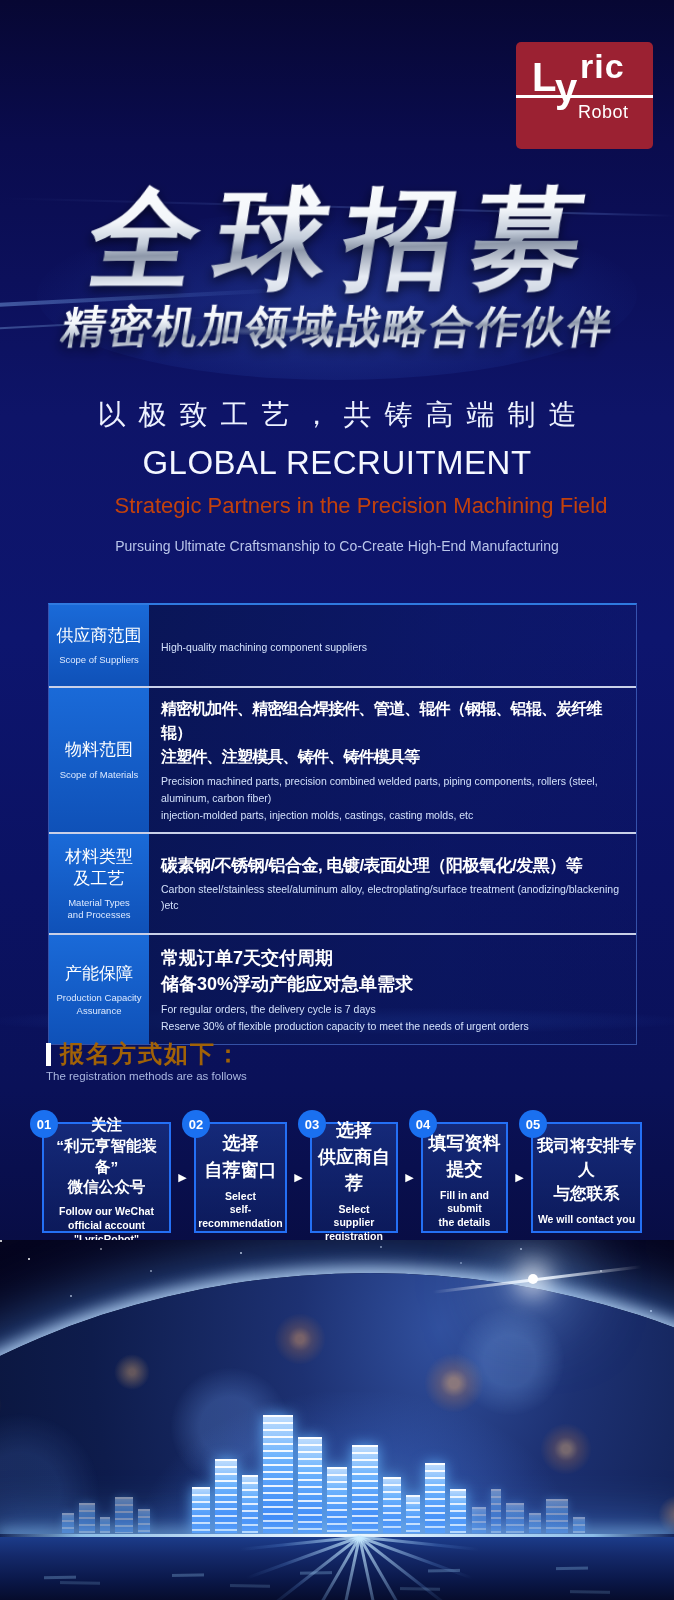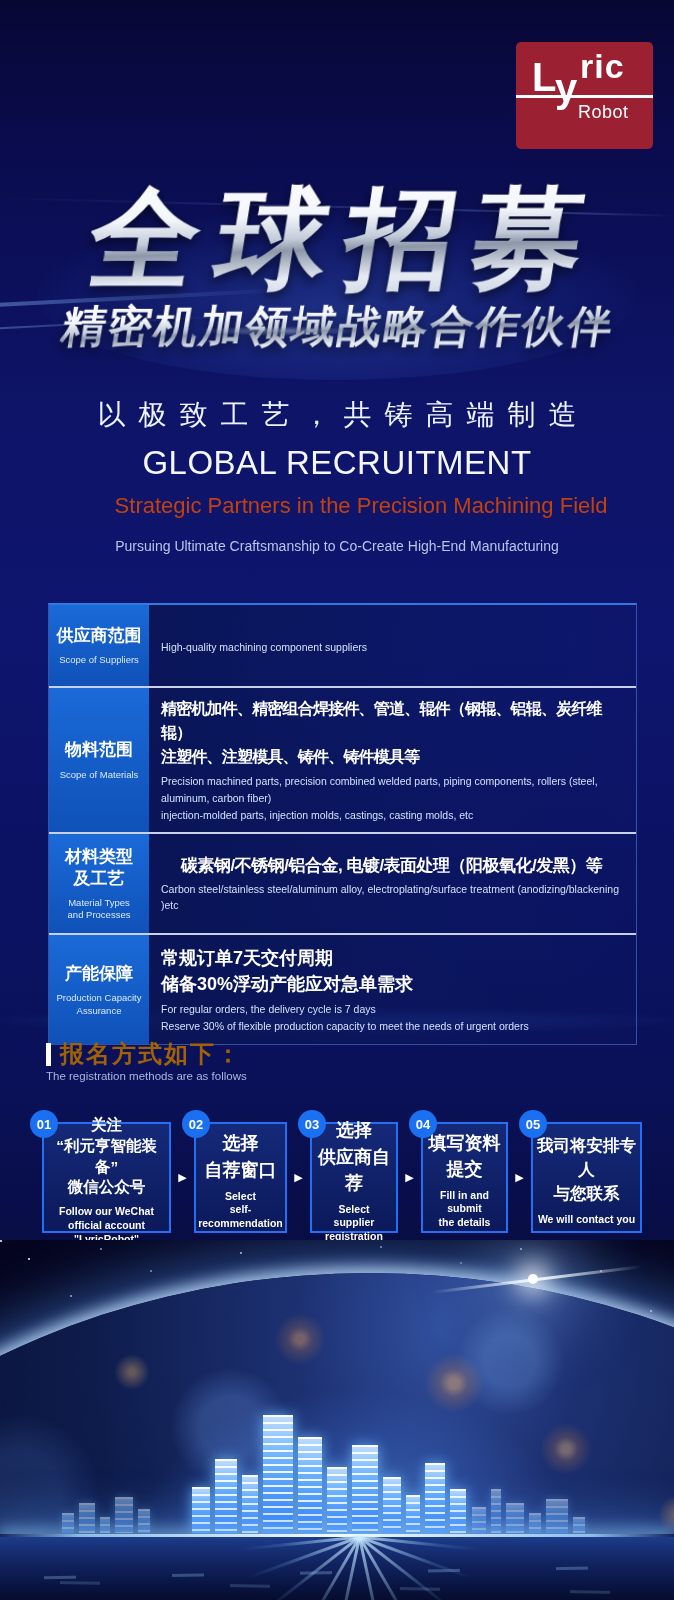--- a/index.html
+++ b/index.html
@@ -43,30 +43,30 @@
   .tagline span{display:inline-block;letter-spacing:13px;margin-right:-13px;}
   .en-title{left:0;top:444px;width:674px;text-align:center;color:#f4f7ff;font-size:33px;font-weight:500;letter-spacing:.5px;}
   .en-sub{left:0;top:493px;width:674px;text-align:center;color:#c2410c;font-size:22px;font-weight:400;padding-left:24px;}
   .en-tag{left:0;top:538px;width:674px;text-align:center;color:#b9c5ea;font-size:14px;font-weight:400;}
   
   .info-table{left:48px;top:603px;width:587px;border:1px solid rgba(95,145,240,.5);border-top:2px solid #2f7ae0;}
   .t-row{display:flex;border-bottom:2px solid rgba(235,242,255,.85);}
   .t-row:last-child{border-bottom:none;}
   .t-label{width:94px;flex:0 0 94px;display:flex;flex-direction:column;align-items:center;justify-content:center;
     text-align:center;padding:6px 3px;background:linear-gradient(180deg,#1a6ad8,#0f51b8);}
-  .t-label .zh{color:#fff;font-size:17px;font-weight:700;line-height:1.25;white-space:pre-line;}
+  .t-label .zh{color:#fff;font-size:17px;font-weight:400;line-height:1.25;white-space:pre-line;}
   .t-label .en{color:#dce9ff;font-size:9.5px;line-height:1.3;margin-top:8px;white-space:pre-line;}
   .t-content{flex:1;display:flex;flex-direction:column;justify-content:center;padding:9px 12px;
     background:linear-gradient(100deg,rgba(9,22,84,.85) 0%,rgba(11,26,96,.45) 60%,rgba(12,28,100,.15) 100%);}
   .t-content .zh{color:#fff;font-weight:700;white-space:pre-line;}
   .t-content .en{color:#d3e1fb;font-size:10.5px;line-height:1.6;margin-top:4px;white-space:pre-line;}
   .r1{min-height:81px;} .r2{min-height:112px;} .r3{min-height:99px;} .r4{min-height:109px;}
   .r1 .t-content .zh{font-size:19px;}
   .r2 .t-content .zh{font-size:16px;letter-spacing:-.8px;line-height:1.5;}
-  .r3 .t-content .zh{font-size:17px;letter-spacing:-.5px;margin-left:20px;}
+  .r3 .t-content .zh{font-size:17px;letter-spacing:-.5px;}
   .r4 .t-content .zh{font-size:18px;line-height:1.45;}
   
   .reg-head{left:46px;top:1038px;display:flex;align-items:center;gap:9px;}
   .reg-bar{width:5px;height:23px;background:#fff;}
   .reg-title{color:#a16207;font-size:24px;font-weight:700;letter-spacing:2px;}
   .reg-sub{left:46px;top:1070px;color:#aab7e0;font-size:11.5px;}
   
   .steps{left:42px;top:1122px;width:600px;height:111px;display:flex;justify-content:space-between;align-items:stretch;border-radius:14px;}
   .card{position:relative;border:2px solid #2470f5;box-sizing:border-box;
     background:linear-gradient(180deg,rgba(30,62,152,.55),rgba(15,36,108,.55));

